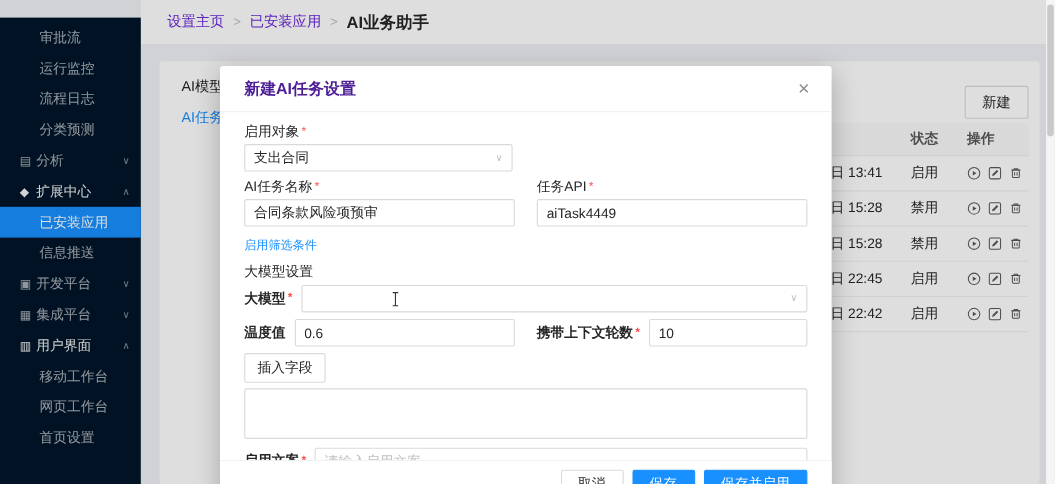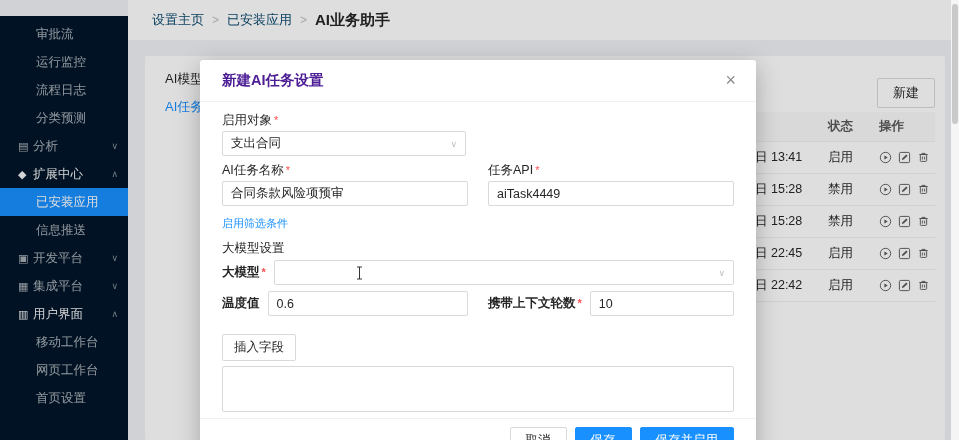--- a/index.html
+++ b/index.html
@@ -15,21 +15,21 @@
   .nav-group { padding-left:18px; }
   .nav-ic { font-size:11px; width:15px; flex:none; }
   .nav-lb { flex:1; }
   .nav-ch { font-size:9px; color:rgba(255,255,255,0.5); margin-left:4px; }
   .nav-group.open { color:rgba(255,255,255,0.95); }
   .nav-sub.active { background:#1890ff; color:#fff; }
 
   
   .main { position:absolute; left:128px; top:0; right:0; height:440px; }
   .topbar { height:40px; background:#fff; display:flex; align-items:center; padding-left:24px; }
-  .bc-link { color:#0c4a6e; font-size:13px; cursor:pointer; }
+  .bc-link { color:#6d28d9; font-size:13px; cursor:pointer; }
   .bc-sep { color:#bfbfbf; font-size:12px; margin:0 8px; }
   .bc-cur { color:#262626; font-size:15px; font-weight:600; }
   .content { position:absolute; left:0; right:0; top:40px; bottom:0; background:#f0f2f5; }
   .card { position:absolute; left:17px; right:14px; top:16px; bottom:0; background:#fff; border-radius:2px; }
   .vtab { position:absolute; left:20px; font-size:13px; color:#262626; cursor:pointer; }
   .vtab.t1 { top:14px; }
   .vtab.t2 { top:42px; color:#1890ff; }
   .btn-new { position:absolute; top:22px; right:10px; padding:5px 15px; font-size:13px; color:#262626;
     background:#fff; border:1px solid #d9d9d9; border-radius:2px; cursor:pointer; }
 
@@ -65,21 +65,21 @@
   .half { width:244px; }
   .row2 { display:flex; gap:20px; }
   .row2 > div { flex:1; }
   .link { font-size:11px; color:#1890ff; cursor:pointer; display:inline-block; margin:1px 0 9px; }
   .sect { font-size:12.5px; color:#262626; margin-bottom:3px; }
   .inline-row { display:flex; align-items:center; margin-bottom:6px; }
   .inline-row .f-label { margin:0 8px 0 0; flex:none;font-weight:bold; }
   .model-sel { flex:1; position:relative; }
   .ibeam { position:absolute; left:80px; top:5px; }
   .btn-insert { padding:4px 11px; font-size:12.5px; color:#262626; background:#fff;
-    border:1px solid #d9d9d9; border-radius:2px; cursor:pointer; margin-bottom:5px;margin-top:12px; }
+    border:1px solid #d9d9d9; border-radius:2px; cursor:pointer; margin-bottom:5px; }
   .ta { width:100%; height:46px; border:1px solid #d9d9d9; border-radius:2px; resize:none;
     font-family:"Liberation Sans","DejaVu Sans",sans-serif; font-size:12.5px; padding:4px 8px; outline:none; margin-bottom:8px; display:block; }
   .m-foot { position:absolute; left:0; right:0; bottom:0; height:42px; background:#fff;
     border-top:1px solid #f0f0f0; display:flex; justify-content:flex-end; align-items:flex-start;
     gap:8px; padding:8px 22px 0; border-radius:0 0 3px 3px; }
   .btn { height:26px; padding:0 15px; font-size:12.5px; border-radius:2px; cursor:pointer;
     font-family:"Liberation Sans","DejaVu Sans",sans-serif; }
   .btn.default { background:#fff; border:1px solid #d9d9d9; color:#262626; }
   .btn.primary { background:#1890ff; border:1px solid #1890ff; color:#fff; }
 

